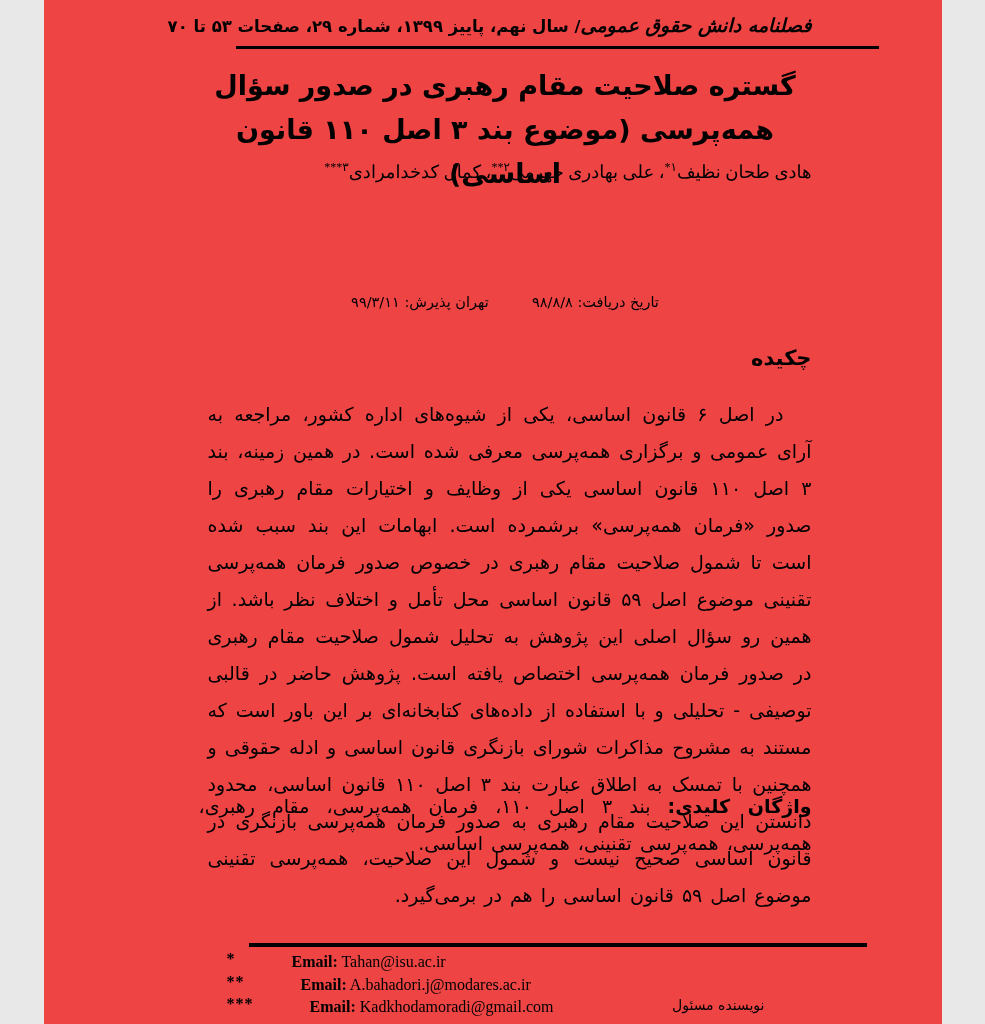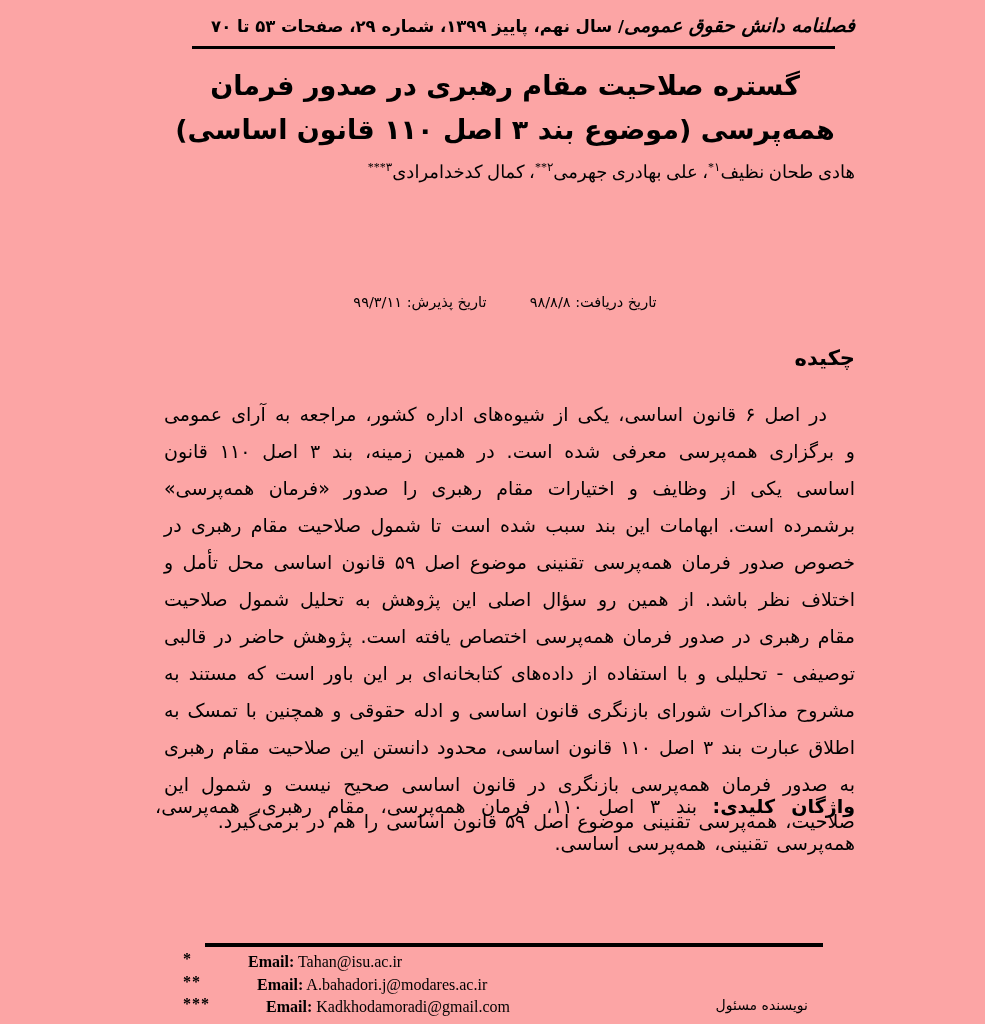--- a/index.html
+++ b/index.html
@@ -1,21 +1,21 @@
 <!DOCTYPE html>
 <html lang="fa"><head>
 <meta charset="utf-8">
 <style>
   html, body { margin: 0; padding: 0; background: #e8e8e8; }
   .page {
     position: relative;
-    width: 985px;
+    width: 898px;
     height: 1024px;
     margin: 0 auto;
-    background: #fca5a5;
+    background: #ef4444;
     color: #000000;
     font-family: "DejaVu Sans", sans-serif;
     overflow: hidden;
   }
 
   
   .journal-header {
     position: absolute;
     top: 8px; left: 155px; right: 130px;
     direction: rtl;
@@ -146,34 +146,34 @@
 <body>
 
 <div class="page">
 
   <div class="journal-header">
     <span class="journal-name">فصلنامه دانش حقوق عمومی</span><span class="journal-issue">/ سال نهم، پاییز ۱۳۹۹، شماره ۲۹، صفحات ۵۳ تا ۷۰</span>
   </div>
   <div class="header-rule"></div>
 
   <div class="paper-title">
-    <div>گستره صلاحیت مقام رهبری در صدور فرمان</div>
+    <div>گستره صلاحیت مقام رهبری در صدور سؤال</div>
     <div>همه‌پرسی (موضوع بند ۳ اصل ۱۱۰ قانون اساسی)</div>
   </div>
 
   <div class="authors-line">
     <span>هادی طحان نظیف</span><sup>۱*</sup><span>، </span><span>علی بهادری جهرمی</span><sup>۲**</sup><span>، </span><span>کمال کدخدامرادی</span><sup>۳***</sup>
   </div>
 
 
   <div class="dates-line">
     <span>تاریخ دریافت:</span>
     <span>۹۸/۸/۸</span>
     <span class="dates-gap"></span>
-    <span>تاریخ پذیرش:</span>
+    <span>تهران پذیرش:</span>
     <span>۹۹/۳/۱۱</span>
   </div>
 
   <div class="abstract-heading">چکیده</div>
   <div class="abstract-body">در اصل ۶ قانون اساسی، یکی از شیوه‌های اداره کشور، مراجعه به آرای عمومی و برگزاری همه‌پرسی معرفی شده است. در همین زمینه، بند ۳ اصل ۱۱۰ قانون اساسی یکی از وظایف و اختیارات مقام رهبری را صدور «فرمان همه‌پرسی» برشمرده است. ابهامات این بند سبب شده است تا شمول صلاحیت مقام رهبری در خصوص صدور فرمان همه‌پرسی تقنینی موضوع اصل ۵۹ قانون اساسی محل تأمل و اختلاف نظر باشد. از همین رو سؤال اصلی این پژوهش به تحلیل شمول صلاحیت مقام رهبری در صدور فرمان همه‌پرسی اختصاص یافته است. پژوهش حاضر در قالبی توصیفی - تحلیلی و با استفاده از داده‌های کتابخانه‌ای بر این باور است که مستند به مشروح مذاکرات شورای بازنگری قانون اساسی و ادله حقوقی و همچنین با تمسک به اطلاق عبارت بند ۳ اصل ۱۱۰ قانون اساسی، محدود دانستن این صلاحیت مقام رهبری به صدور فرمان همه‌پرسی بازنگری در قانون اساسی صحیح نیست و شمول این صلاحیت، همه‌پرسی تقنینی موضوع اصل ۵۹ قانون اساسی را هم در برمی‌گیرد.</div>
 
   <div class="keywords-line">
     <span class="keywords-label">واژگان کلیدی:</span><span> بند ۳ اصل ۱۱۰، فرمان همه‌پرسی، مقام رهبری، همه‌پرسی، همه‌پرسی تقنینی، همه‌پرسی اساسی.</span>
   </div>
 

